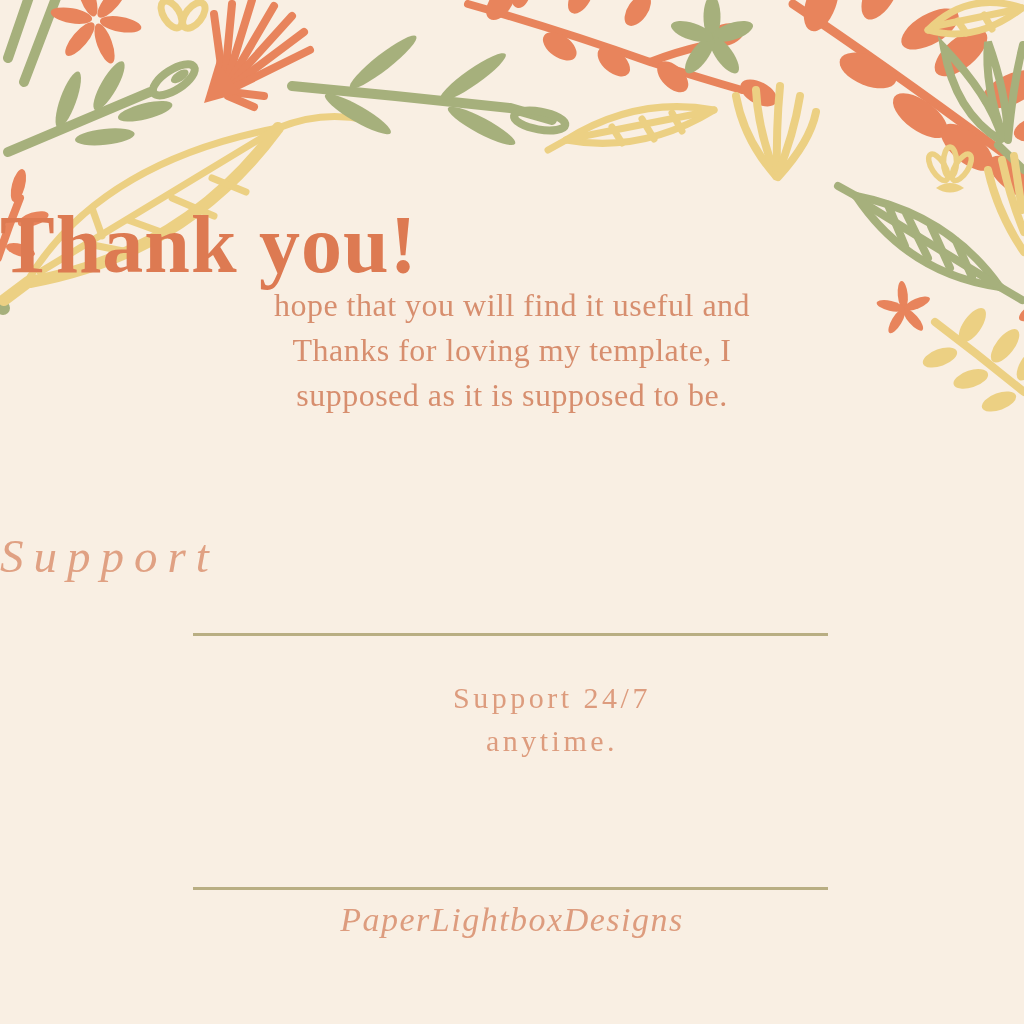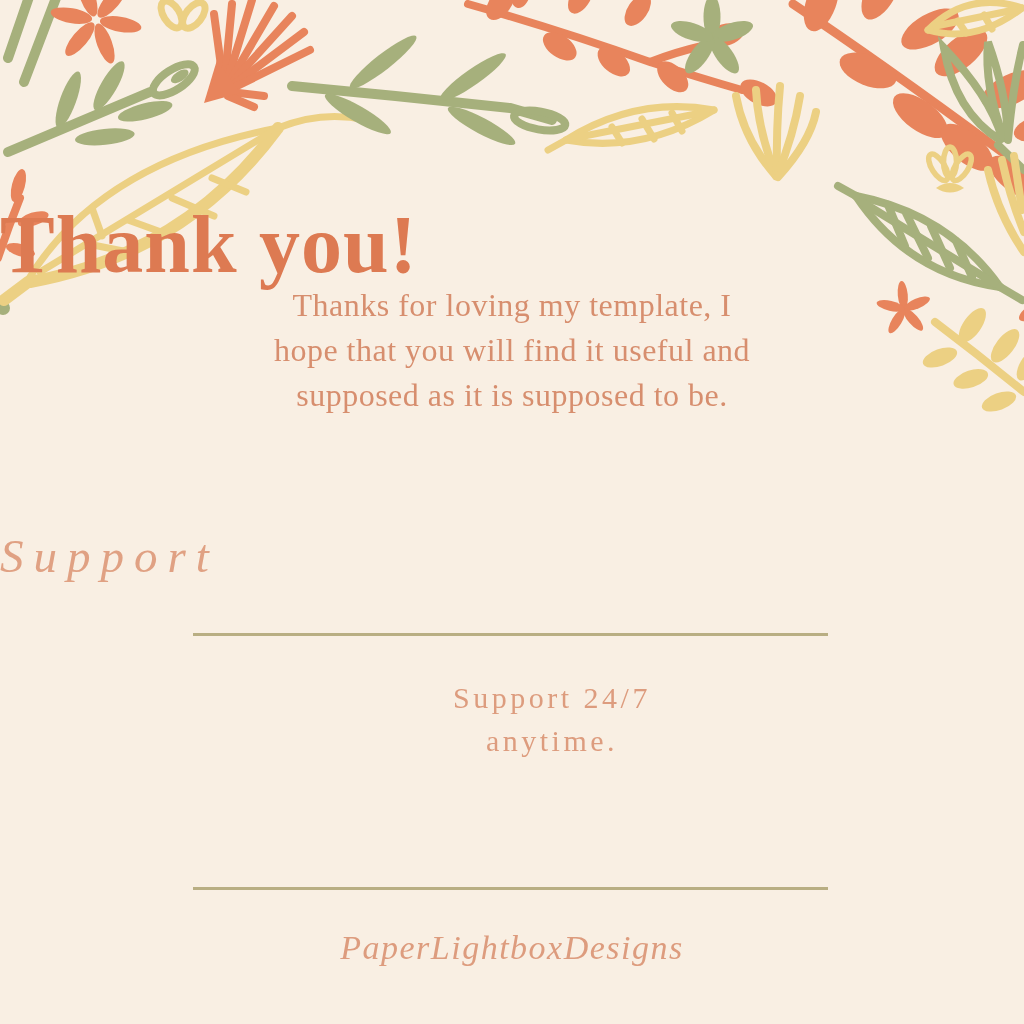--- a/index.html
+++ b/index.html
@@ -43,21 +43,21 @@
     background:var(--divider,#b9ae83);
   }
   .divider-top{top:633px;}
   .divider-bottom{top:887px;}
   .support-body{
     position:absolute;top:676px;left:0;width:100%;
     text-align:center;font-size:30px;line-height:43px;
     letter-spacing:3.5px;color:var(--support-body-text,#dd9c7e);padding-left:40px;
   }
   .footer{
-    position:absolute;top:925px;left:0;width:100%;
+    position:absolute;top:897px;left:0;width:100%;
     text-align:center;font-style:italic;font-size:34px;line-height:46px;
     letter-spacing:1.5px;color:var(--footer-text,#dd9c7e);
   }
 </style>
 </head>
 <body>
 
 <div class="stage">
 
   <svg class="floral" width="1024" height="440" viewBox="0 0 1024 440" aria-hidden="true">
@@ -259,22 +259,22 @@
         <ellipse transform="translate(955,352) rotate(160)" cx="16" cy="0" rx="18" ry="8.5"></ellipse>
         <ellipse transform="translate(986,374) rotate(162)" cx="16" cy="0" rx="18" ry="8.5"></ellipse>
         <ellipse transform="translate(1014,396) rotate(160)" cx="16" cy="0" rx="18" ry="8.5"></ellipse>
       </g>
     </g>
   </svg>
 
   <h1 class="title">Thank you!</h1>
 
   <div class="intro">
+    <div>hope that you will find it useful and</div>
     <div>Thanks for loving my template, I</div>
-    <div>hope that you will find it useful and</div>
     <div>supposed as it is supposed to be.</div>
   </div>
 
   <div class="support-heading">Support</div>
 
   <hr class="divider divider-top">
 
   <div class="support-body">
     <div>Support 24/7</div>
     <div>anytime.</div>

